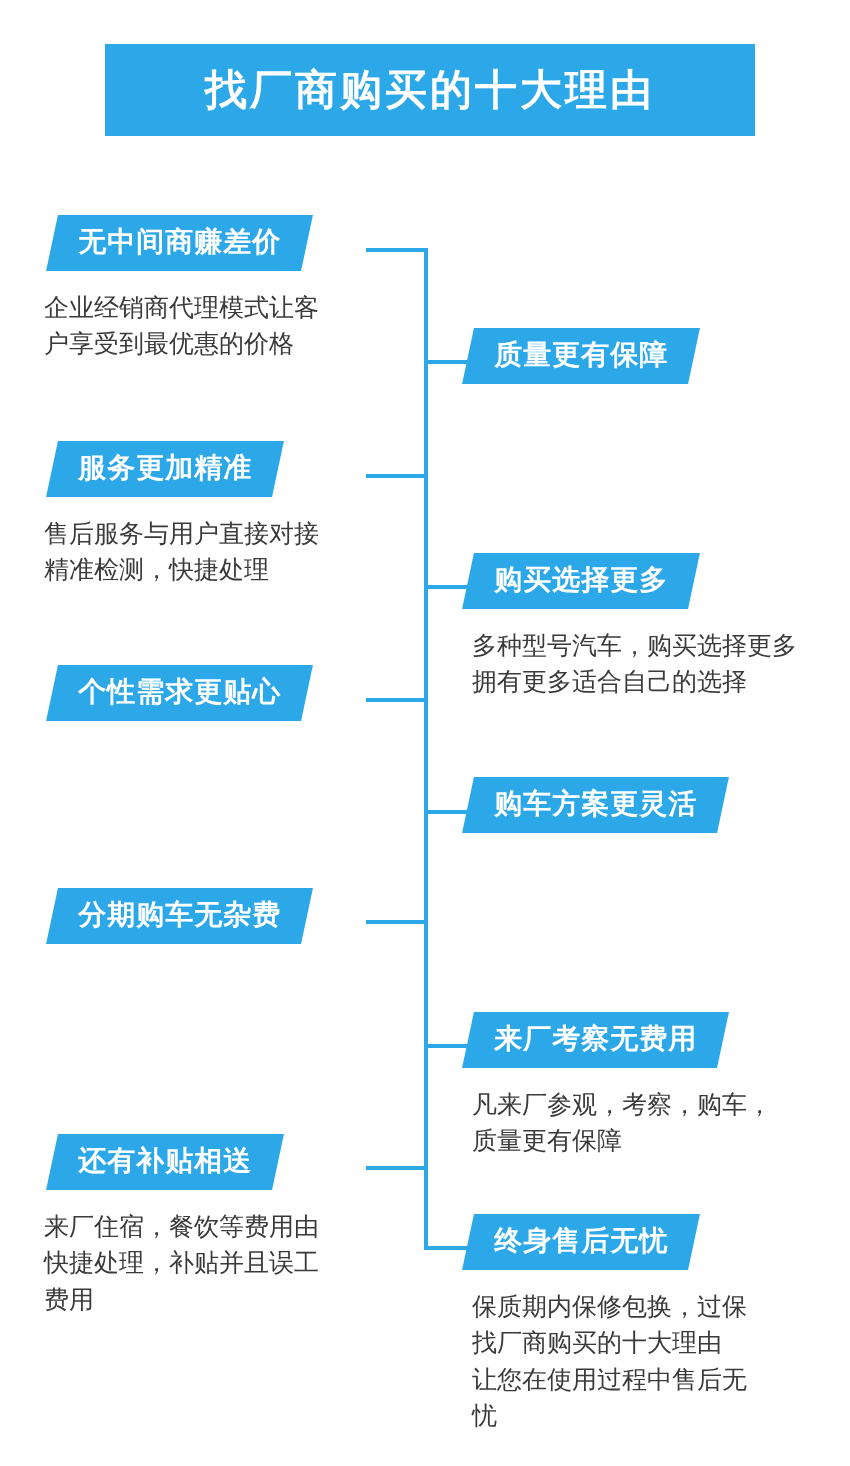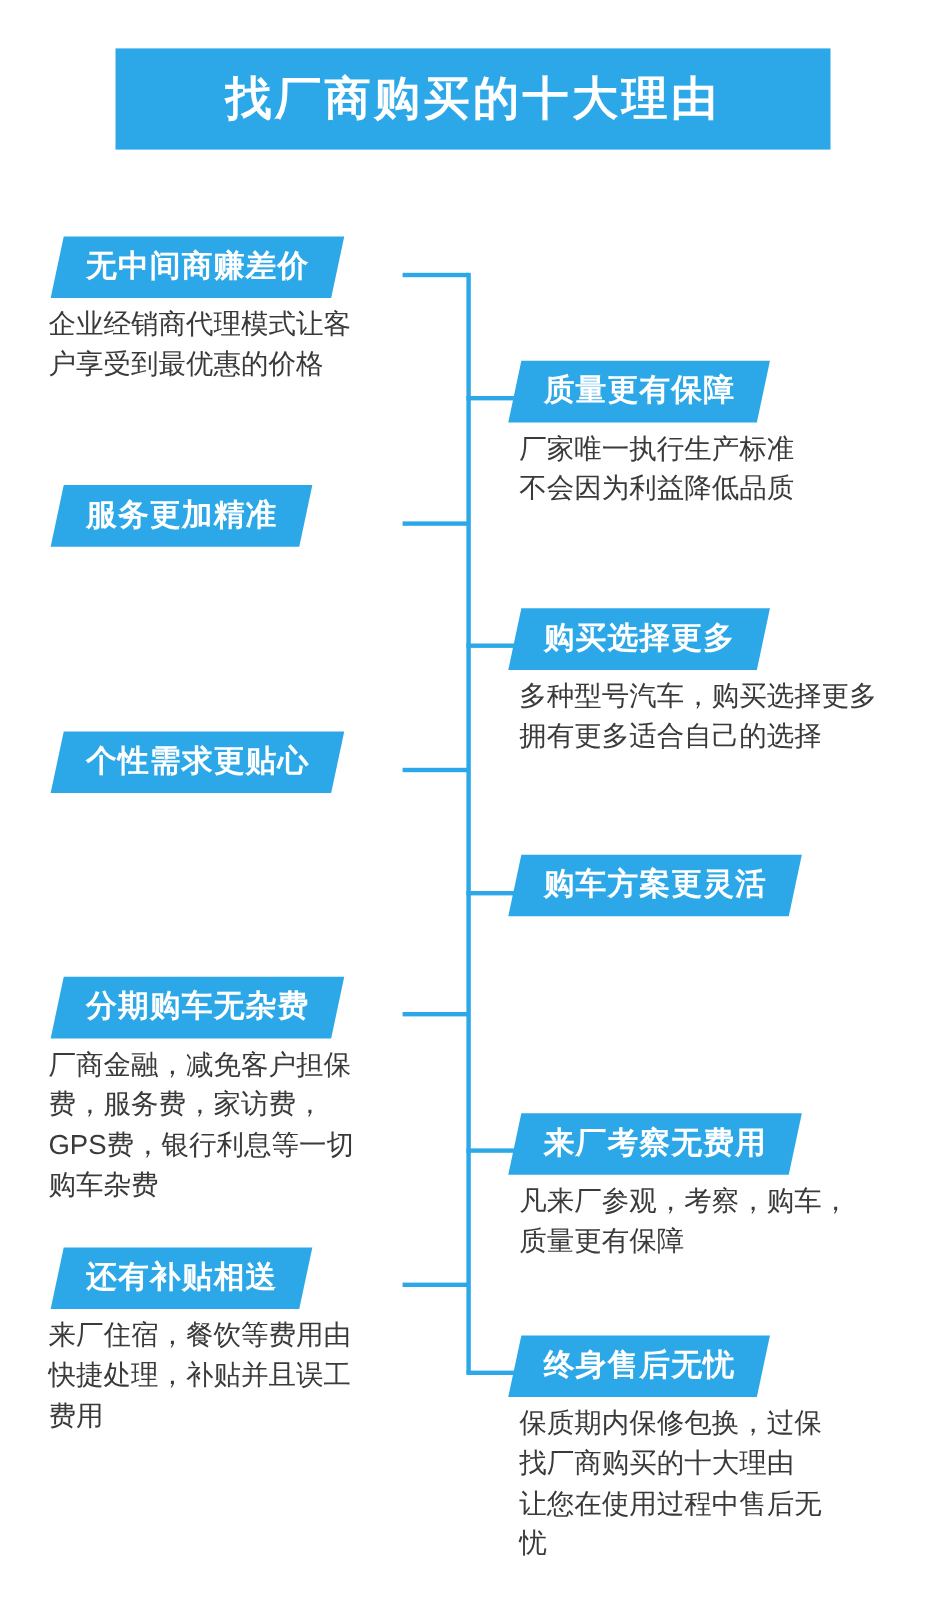--- a/index.html
+++ b/index.html
@@ -69,21 +69,21 @@
     padding: 13px 26px 15px 26px;
     transform: skewX(-12deg);
     letter-spacing: 1px;
   }
   .ribbon > span {
     display: inline-block;
     transform: skewX(12deg);
   }
 
   .desc {
-    margin-top: 6px;
+    margin-top: 18px;
     font-size: 25px;
     line-height: 1.45;
     color: #3a3a3a;
     white-space: pre-line;
   }
   .item-left .desc  { padding-left: 14px; }
   .item-right .desc { padding-left: 32px; }
   .item-left .ribbon  { margin-left: 22px; }
   .item-right .ribbon { margin-left: 28px; }
 </style>
@@ -108,48 +108,44 @@
 <div class="tick tick-right" style="top:1246px"></div>
 
 <div class="item item-left" style="top:215px">
   <div class="ribbon"><span>无中间商赚差价</span></div>
   <div class="desc">企业经销商代理模式让客
 户享受到最优惠的价格</div>
 </div>
 
 <div class="item item-right" style="top:328px">
   <div class="ribbon"><span>质量更有保障</span></div>
-  <div class="desc">厂家唯一执行生产标准
-不会因为利益降低品质</div>
 </div>
 
 <div class="item item-left" style="top:441px">
   <div class="ribbon"><span>服务更加精准</span></div>
+  <div class="desc">售后服务与用户直接对接
+精准检测，快捷处理</div>
 </div>
 
 <div class="item item-right" style="top:553px">
   <div class="ribbon"><span>购买选择更多</span></div>
   <div class="desc">多种型号汽车，购买选择更多
 拥有更多适合自己的选择</div>
 </div>
 
 <div class="item item-left" style="top:665px">
   <div class="ribbon"><span>个性需求更贴心</span></div>
 </div>
 
 <div class="item item-right" style="top:777px">
   <div class="ribbon"><span>购车方案更灵活</span></div>
 </div>
 
 <div class="item item-left" style="top:888px">
   <div class="ribbon"><span>分期购车无杂费</span></div>
-  <div class="desc">厂商金融，减免客户担保
-费，服务费，家访费，
-GPS费，银行利息等一切
-购车杂费</div>
 </div>
 
 <div class="item item-right" style="top:1012px">
   <div class="ribbon"><span>来厂考察无费用</span></div>
   <div class="desc">凡来厂参观，考察，购车，
 质量更有保障</div>
 </div>
 
 <div class="item item-left" style="top:1134px">
   <div class="ribbon"><span>还有补贴相送</span></div>

